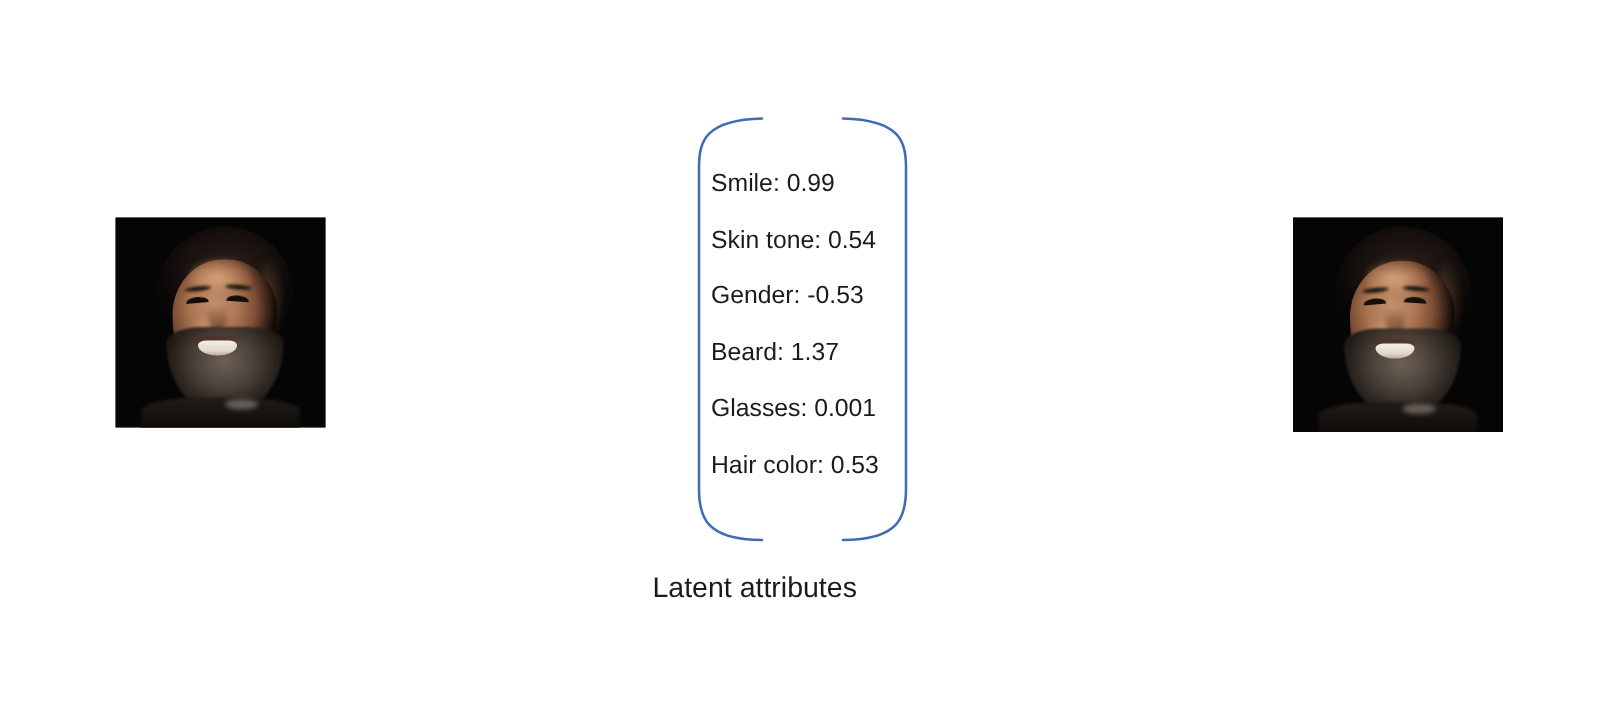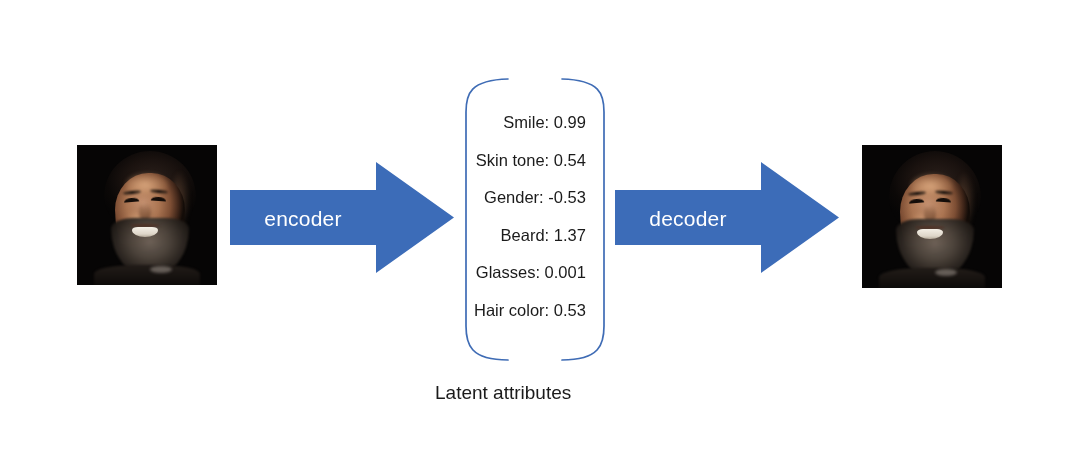--- a/index.html
+++ b/index.html
@@ -193,21 +193,20 @@
   .bracket {
     position: absolute;
     pointer-events: none;
   }
   .bracket svg { display: block; }
 
   .latent-list {
     position: absolute;
     display: flex;
     flex-direction: column;
-    align-items: flex-end;
   }
   .latent-item {
     color: #1b1b1b;
     font-size: 16.5px;
     line-height: 1;
     white-space: nowrap;
   }
 
   .caption {
     position: absolute;
@@ -235,51 +234,39 @@
       <div class="eye right"></div>
       <div class="nose"></div>
       <div class="beard"></div>
       <div class="lip"></div>
       <div class="teeth"></div>
       <div class="collar"></div>
       <div class="collar-hl"></div>
     </div>
   </div>
 
-  <div class="arrow" style="left:230px; top:162px; width:224px; height:111px;">
-    <svg width="224" height="111" viewBox="0 0 224 111">
-      <polygon points="0,28 146,28 146,0 224,55.5 146,111 146,83 0,83" fill="#3C6CB8"></polygon>
-    </svg>
-    <div class="arrow-label" style="top:45px; right:78px;">encoder</div>
-  </div>
 
   <div class="bracket" style="left:460px; top:76px; width:150px; height:286px;">
     <svg width="150" height="286" viewBox="0 0 150 286">
       <path d="M 48 284 C 10 284 6 268 6 250 L 6 36 C 6 18 10 4 48 3" fill="none" stroke="#3F6CB5" stroke-width="1.7" stroke-linecap="round"></path>
       <path d="M 102 284 C 140 284 144 268 144 250 L 144 36 C 144 18 140 4 102 3" fill="none" stroke="#3F6CB5" stroke-width="1.7" stroke-linecap="round"></path>
     </svg>
   </div>
 
   <div class="latent-list" style="left:474px; top:114px; gap:21px;">
     <div class="latent-item">Smile: 0.99</div>
     <div class="latent-item">Skin tone: 0.54</div>
     <div class="latent-item">Gender: -0.53</div>
     <div class="latent-item">Beard: 1.37</div>
     <div class="latent-item">Glasses: 0.001</div>
     <div class="latent-item">Hair color: 0.53</div>
   </div>
 
   <div class="caption" style="left:435px; top:382px; width:200px;">Latent attributes</div>
 
-  <div class="arrow" style="left:615px; top:162px; width:224px; height:111px;">
-    <svg width="224" height="111" viewBox="0 0 224 111">
-      <polygon points="0,28 146,28 146,0 224,55.5 146,111 146,83 0,83" fill="#3C6CB8"></polygon>
-    </svg>
-    <div class="arrow-label" style="top:45px; right:78px;">decoder</div>
-  </div>
 
   <div class="face" style="left:862px; top:145px; width:140px; height:143px;">
     <div class="face-inner">
       <div class="hair"></div>
       <div class="rim"></div>
       <div class="skin"></div>
       <div class="hl-forehead"></div>
       <div class="hl-cheek"></div>
       <div class="brow left"></div>
       <div class="brow right"></div>

